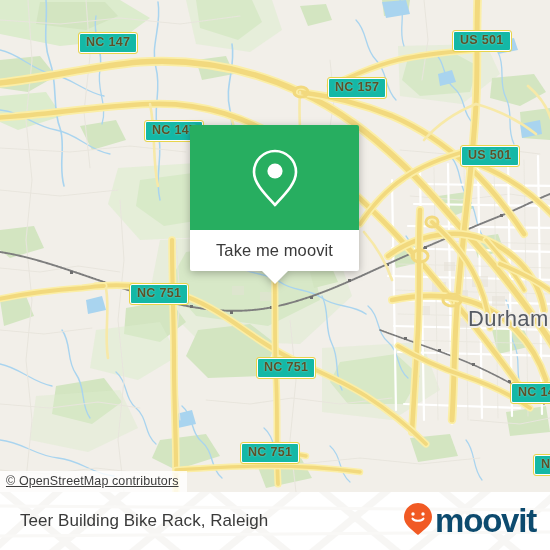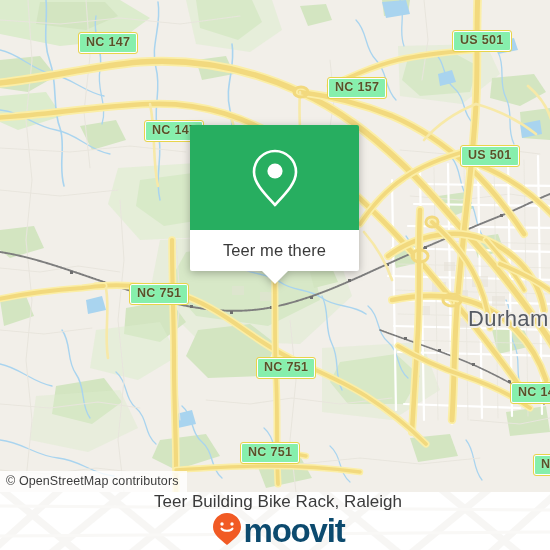--- a/index.html
+++ b/index.html
@@ -15,26 +15,27 @@
        background:#f2efe9;}
   .map-canvas{position:absolute;left:0;top:0;width:550px;height:492px;}
 
   
   .attrib{
     position:absolute;left:0;bottom:0;
     background:rgba(255,255,255,0.80);
     padding:3px 8px 4px 6px;
     font-size:12.5px;color:#3d3d3d;letter-spacing:.1px;
     white-space:nowrap;
+    text-decoration:underline;
   }
 
   
   .shield{
     position:absolute;
-    background:#86efac;
+    background:#14b8a6;
     border:1.6px solid #ffffff;
     outline:1.4px solid #e8d44a;
     border-radius:2px;
     color:#5a5228;
     font-size:12.5px;font-weight:bold;
     letter-spacing:.3px;
     padding:2px 6px 3px 6px;
     white-space:nowrap;
     line-height:1.05;
     box-sizing:border-box;
@@ -82,21 +83,21 @@
 
   
   .footer{
     position:absolute;left:0;bottom:0;width:550px;height:58px;
     background:#ffffff;overflow:hidden;
   }
   .footer-bg{position:absolute;left:0;top:0;width:550px;height:58px;opacity:.5;}
   .footer-inner{
     position:relative;height:58px;
     display:flex;align-items:center;justify-content:space-between;
-    padding:0 14px 0 20px;box-sizing:border-box;flex-direction:column;
+    padding:0 14px 0 20px;box-sizing:border-box;
   }
   .footer-title{font-size:17px;color:#3a3a3a;letter-spacing:.05px;white-space:nowrap;}
   .brand{display:flex;align-items:center;gap:2px;}
   .brand-word{
     font-size:33px;color:#0c4a6e;font-weight:bold;letter-spacing:-1.2px;
     line-height:1;position:relative;top:-1px;
   }
 </style>
 </head>
 <body>
@@ -374,21 +375,21 @@
     <div class="popup">
       <div class="popup-head">
         <span>
           <svg class="pin-svg" width="50" height="62" viewBox="0 0 50 62" aria-hidden="true">
             <path d="M25 4 C13.4 4 4 13.4 4 25 C4 36 14 46 25 58 C36 46 46 36 46 25 C46 13.4 36.6 4 25 4 Z" fill="none" stroke="#ffffff" stroke-width="2.6" stroke-linejoin="round"></path>
             <circle cx="25" cy="24" r="7.6" fill="#ffffff"></circle>
           </svg>
         </span>
       </div>
       <div class="popup-foot">
-        <span>Teer me there</span>
+        <span>Take me moovit</span>
         <span class="popup-tail"></span>
       </div>
     </div>
 
     <div class="attrib">© OpenStreetMap contributors</div>
   </div>
 
   <div class="footer">
     <svg class="footer-bg" viewBox="0 0 550 58" preserveAspectRatio="none" aria-hidden="true">
       <rect x="0" y="0" width="550" height="58" fill="#ffffff"></rect>

